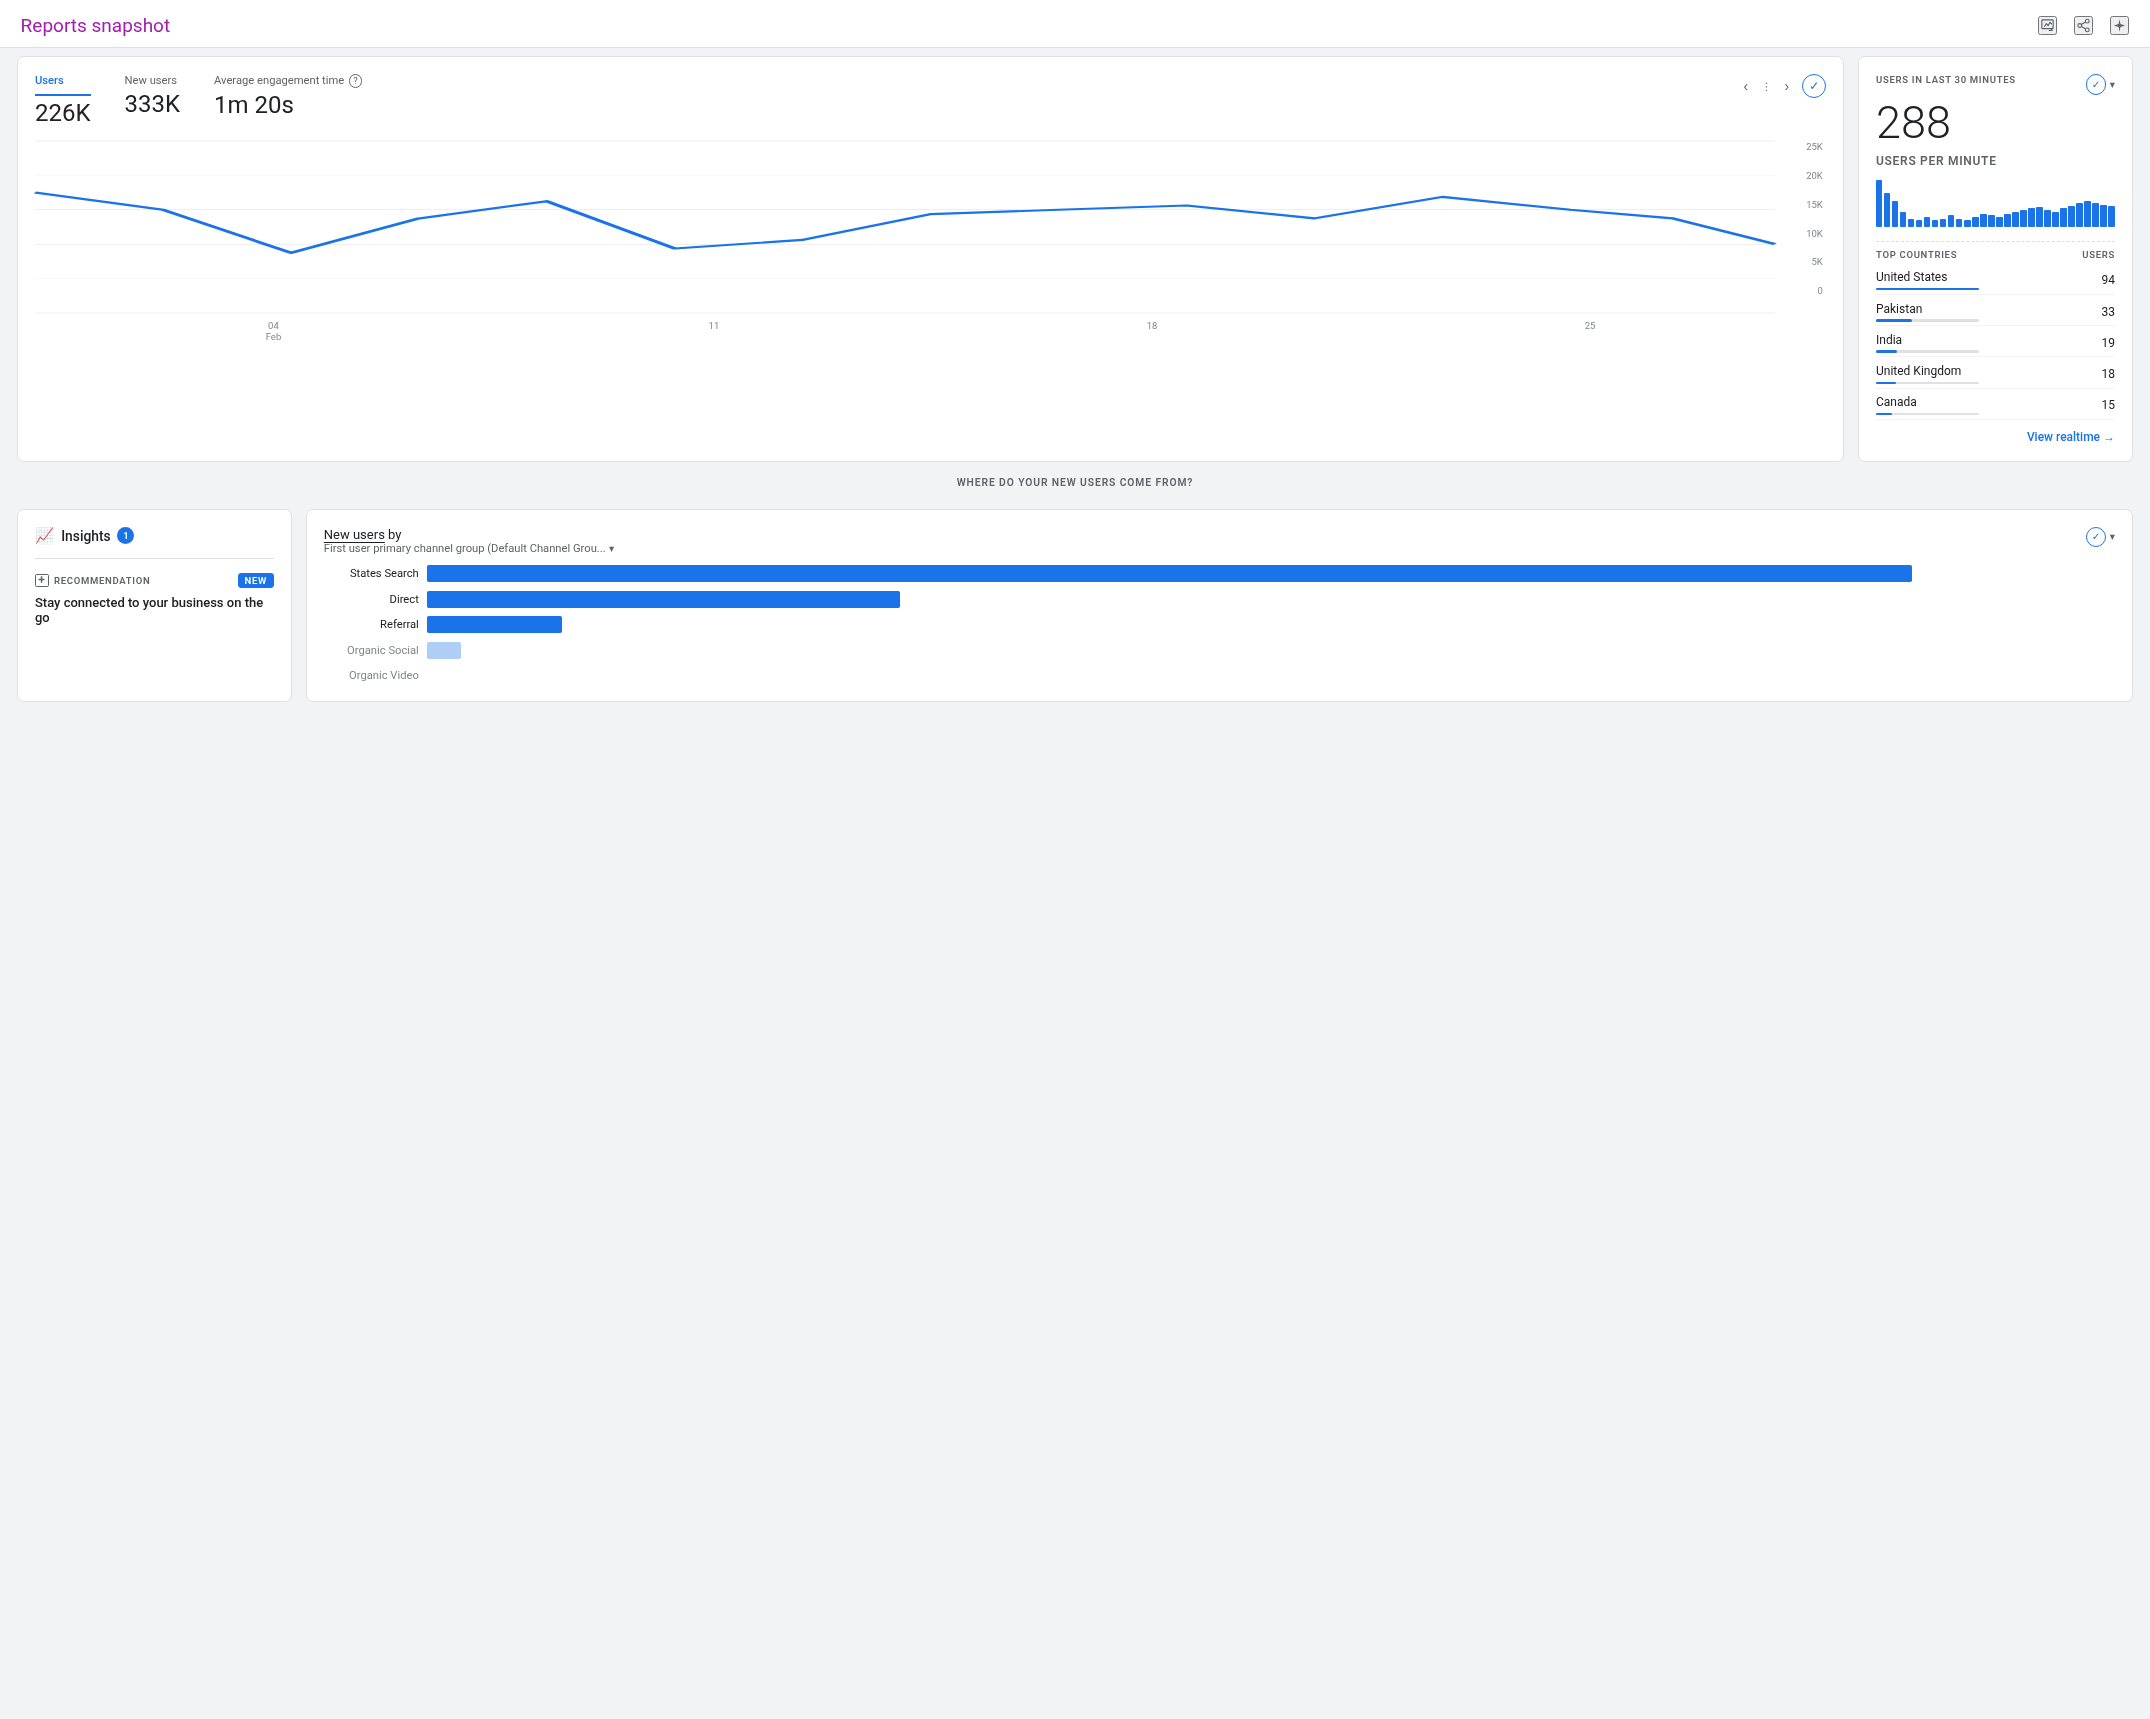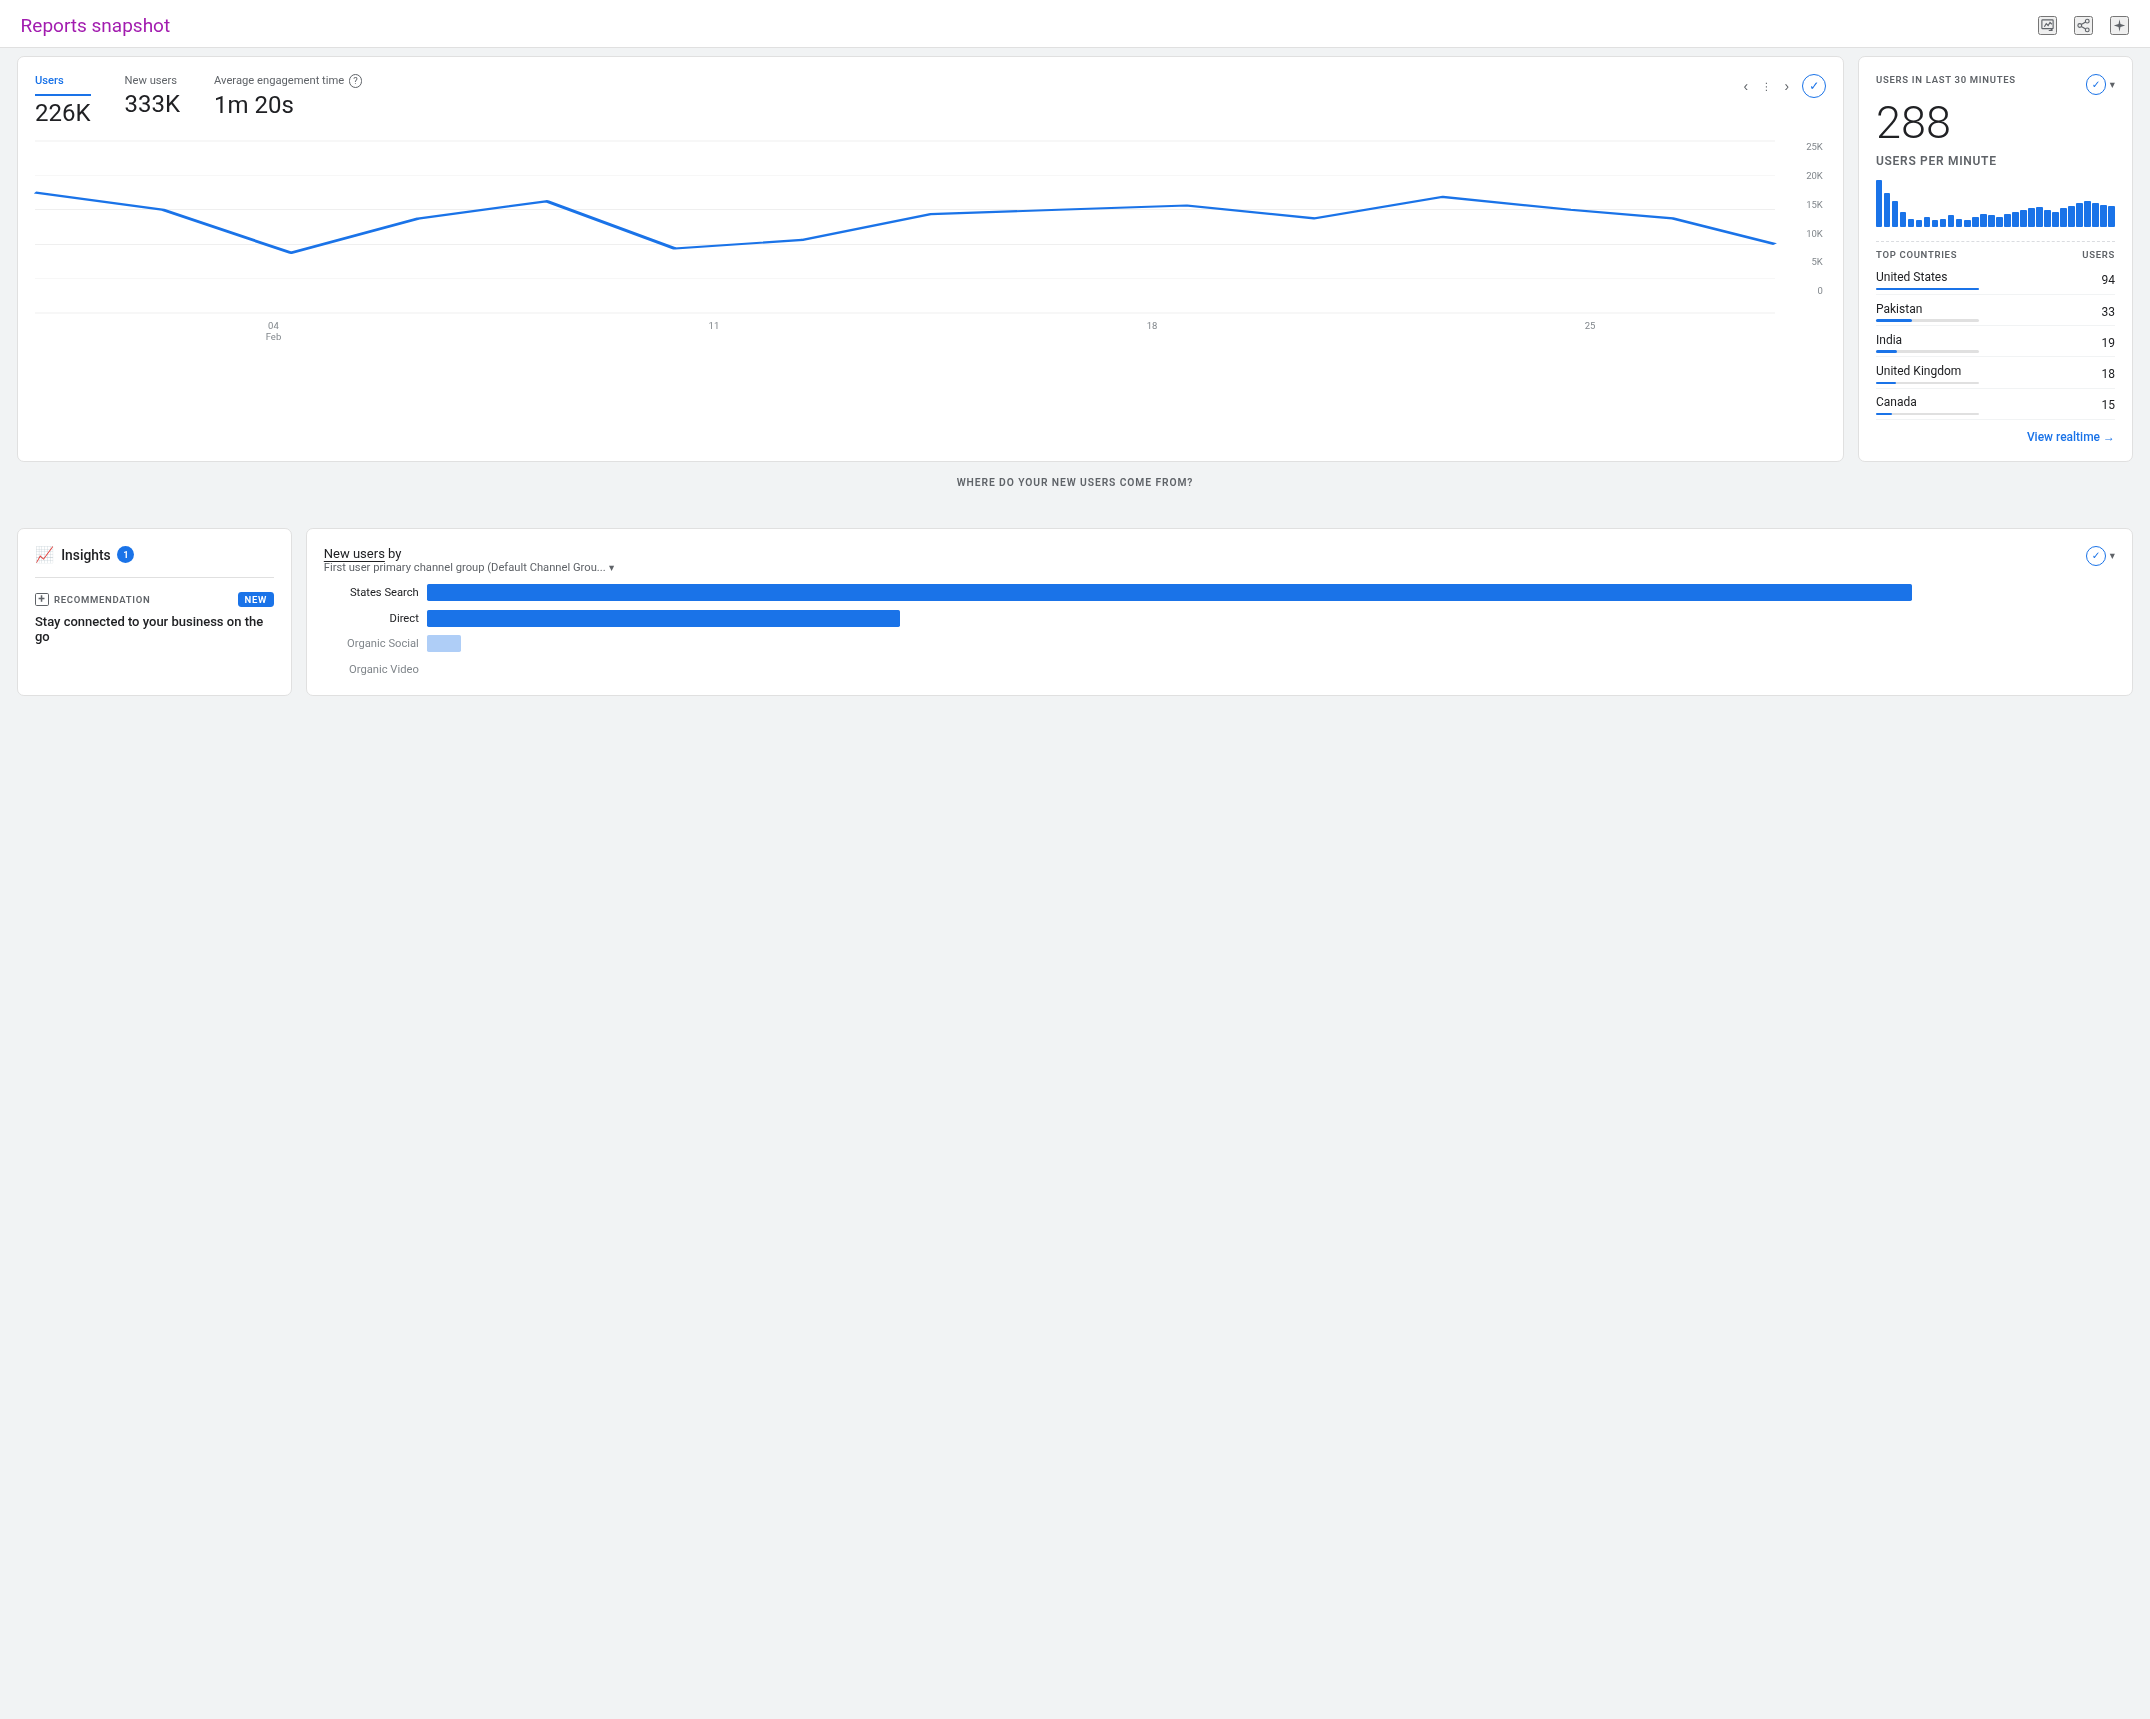--- a/index.html
+++ b/index.html
@@ -312,21 +312,21 @@
       font-weight: 500;
       color: #202124;
     }
     
     .section-label {
       font-size: 10.3px;
       font-weight: 600;
       letter-spacing: 0.9px;
       color: #5f6368;
       text-transform: uppercase;
-      margin-bottom: 25px;
+      margin-bottom: 6px;
       text-align: center;
     }
     .new-users-header {
       display: flex;
       justify-content: space-between;
       align-items: flex-start;
       margin-bottom: 10.3px;
     }
     .new-users-title-block {
       display: flex;
@@ -627,20 +627,26 @@
         <div class="hbar-fill" style="width:88%;opacity:1"></div>
       </div>
     </div>
           <div class="hbar-row">
       <span class="hbar-label">Direct</span>
       <div class="hbar-track">
         <div class="hbar-fill" style="width:28%;opacity:1"></div>
       </div>
     </div>
           <div class="hbar-row">
+      <span class="hbar-label">Referral</span>
+      <div class="hbar-track">
+        <div class="hbar-fill" style="width:8%;opacity:1"></div>
+      </div>
+    </div>
+          <div class="hbar-row">
       <span class="hbar-label muted">Organic Social</span>
       <div class="hbar-track">
         <div class="hbar-fill" style="width:2%;opacity:0.35"></div>
       </div>
     </div>
           <div class="hbar-row">
       <span class="hbar-label muted">Organic Video</span>
       <div class="hbar-track">
         <div class="hbar-fill" style="width:0%;opacity:0.35"></div>
       </div>

